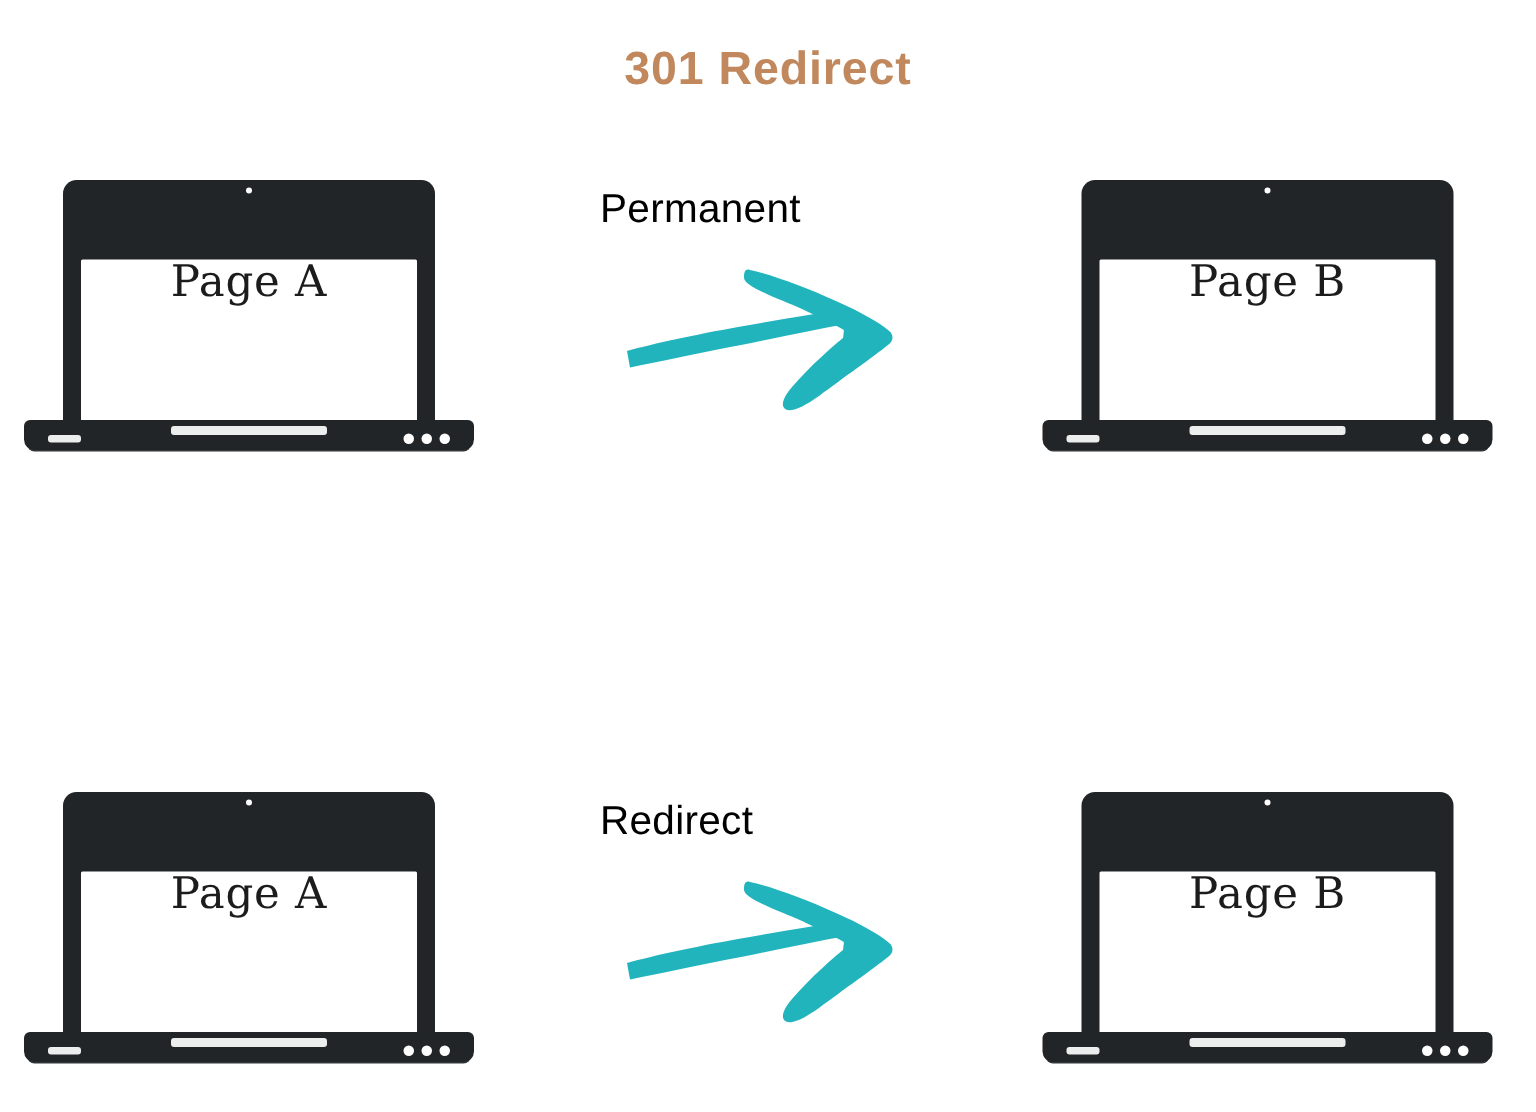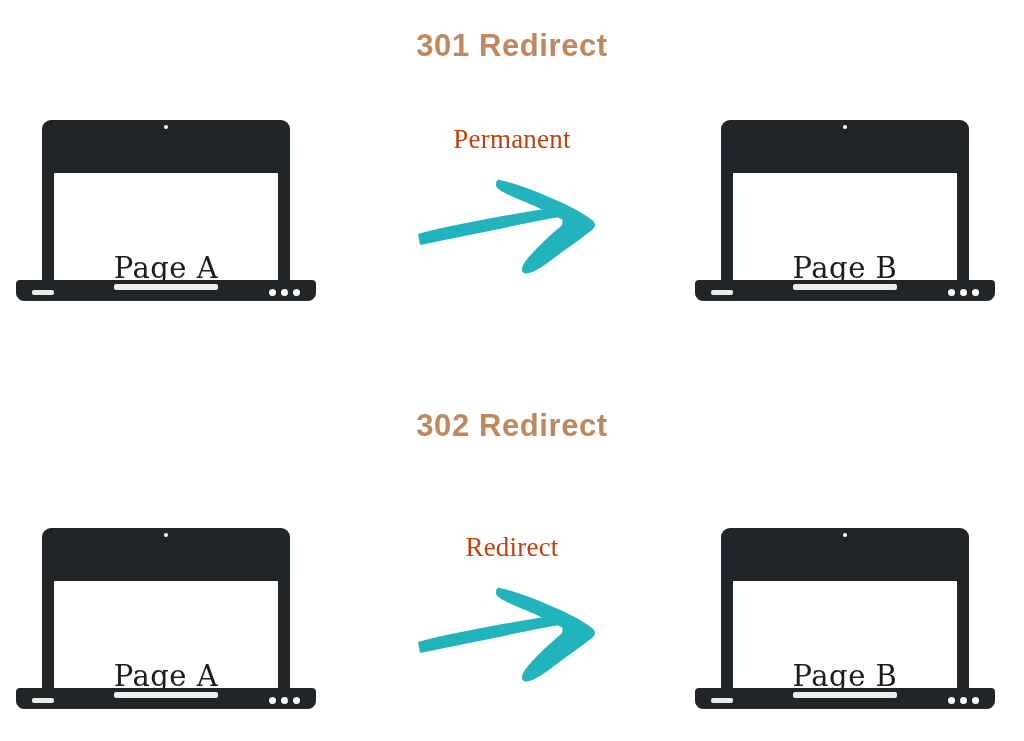--- a/index.html
+++ b/index.html
@@ -70,21 +70,21 @@
   
   .screen {
     position: absolute;
     left: 12px;
     top: 13px;
     right: 12px;
     bottom: 5px;
     background: #ffffff;
     border-radius: 1px;
     display: flex;
-    align-items: flex-end;
+    align-items: flex-start;
     justify-content: center;
     margin-top: 40px;
   }
   .screen-label {
     font-family: "DejaVu Serif", "Liberation Serif", serif;
     font-size: 29px;
     color: #1c1c1c;
     letter-spacing: 0.5px;
     line-height: 1;
     user-select: none;
@@ -164,24 +164,23 @@
     left: 400px;
     width: 224px;
     height: 190px;
     top: 14px;
   }
   .arrow-label {
     position: absolute;
     top: 0;
     left: 0;
     width: 224px;
-    text-align: center;
-    font-family: Liberation Serif, serif;
+    font-family: Liberation Sans, sans-serif;
     font-size: 27px;
-    color: #c2410c;
+    color: #000000;
     letter-spacing: 0.2px;
     white-space: nowrap;
   }
   .arrow-svg {
     position: absolute;
     top: 48px;
     left: 14px;
     width: 196px;
     height: 104px;
   }
@@ -253,21 +252,20 @@
           <i></i>
             <i></i>
             <i></i>
         </div>
       </div>
       <div class="base-shadow"></div>
     </div>
 
   </div>
 
-  <div class="section-title title-302">302 Redirect</div>
 
   <div class="row row-2">
 
     <div class="laptop left">
       <div class="lid">
         <div class="webcam"></div>
         <div class="screen">
           <span class="screen-label">Page A</span>
         </div>
       </div>

